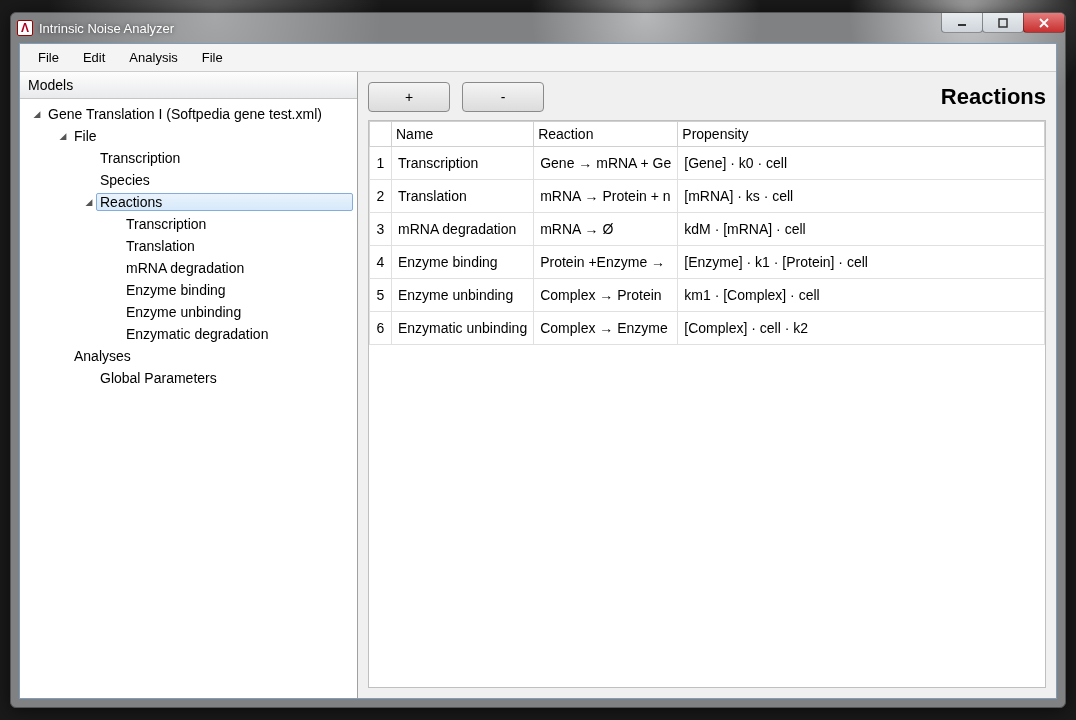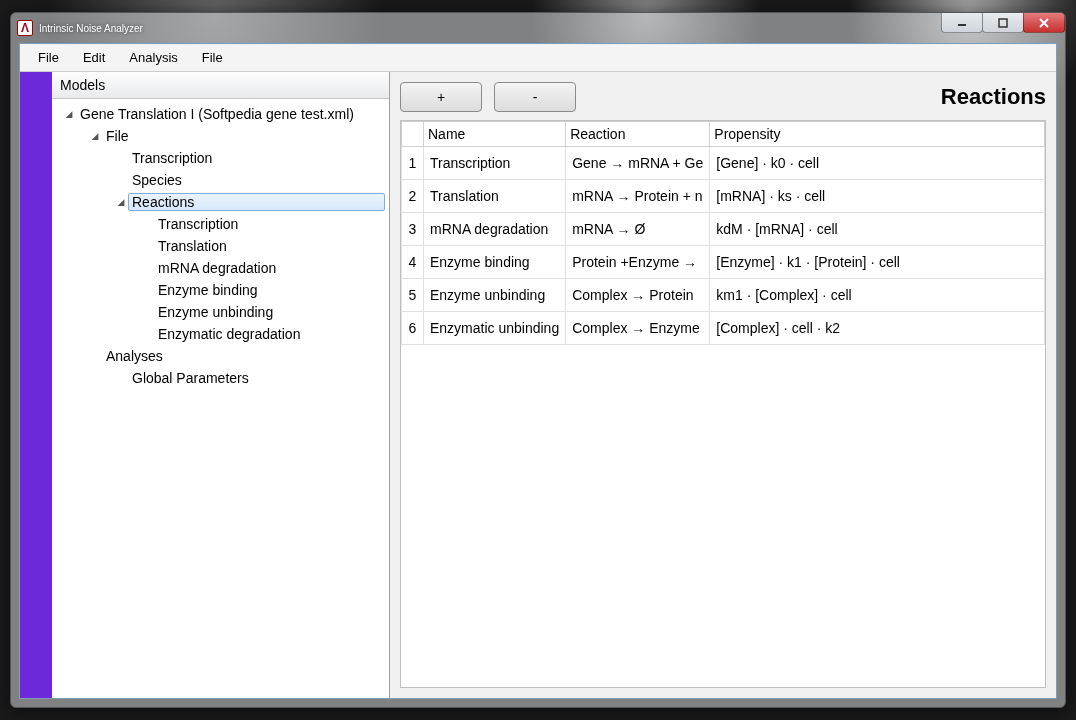--- a/index.html
+++ b/index.html
@@ -44,21 +44,21 @@
 }
 .app-icon {
   width: 16px; height: 16px;
   background: #fff;
   border: 1px solid #900;
   margin-right: 6px;
   display: flex; align-items: center; justify-content: center;
   font-weight: bold; font-size: 12px; color: #b00020;
   border-radius: 2px;
 }
-.title-text { font-size: 10px; text-shadow: 0 0 4px rgba(0,0,0,0.6); }
+.title-text { font-size: 13px; text-shadow: 0 0 4px rgba(0,0,0,0.6); }
 .winbtns {
   position: absolute;
   right: 0; top: 0;
   display: flex;
 }
 .winbtn {
   width: 42px; height: 20px;
   border: 1px solid rgba(0,0,0,0.4);
   border-top: none;
   border-radius: 0 0 4px 4px;
@@ -68,21 +68,21 @@
   background: linear-gradient(#e8ecef, #cfd5db);
 }
 .winbtn.close {
   background: linear-gradient(#e57c7c, #c83030);
   color: #fff;
 }
 .winbtn svg { display: block; }
 .client-frame {
   margin: 0 8px 8px 8px;
   flex: 1;
-  background: #6d28d9;
+  background: #5eead4;
   border: 1px solid #7f9db9;
   display: flex;
   flex-direction: column;
 }
 .menubar {
   height: 28px;
   border-bottom: 1px solid #ccc;
   display: flex;
   align-items: center;
   padding: 0 6px;
@@ -97,21 +97,20 @@
   flex: 1;
   display: flex;
   overflow: hidden;
 }
 .side-panel {
   width: 338px;
   border-right: 1px solid #a0a0a0;
   display: flex;
   flex-direction: column;
   background: #fff;
-  margin-left: 32px;
 }
 .panel-header {
   padding: 5px 8px;
   font-size: 14px;
   border-bottom: 1px solid #c5c5c5;
   background: linear-gradient(#fdfdfd, #e9eaec);
 }
 .tree {
   flex: 1;
   padding: 4px 4px;

